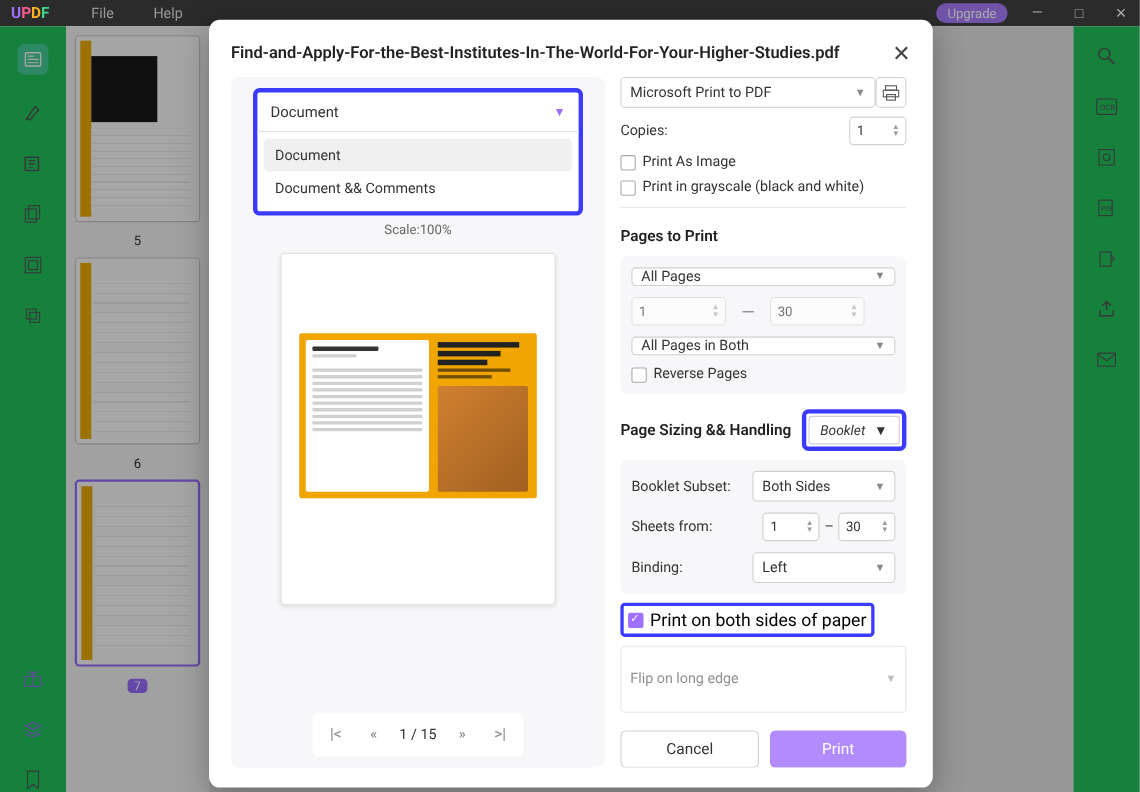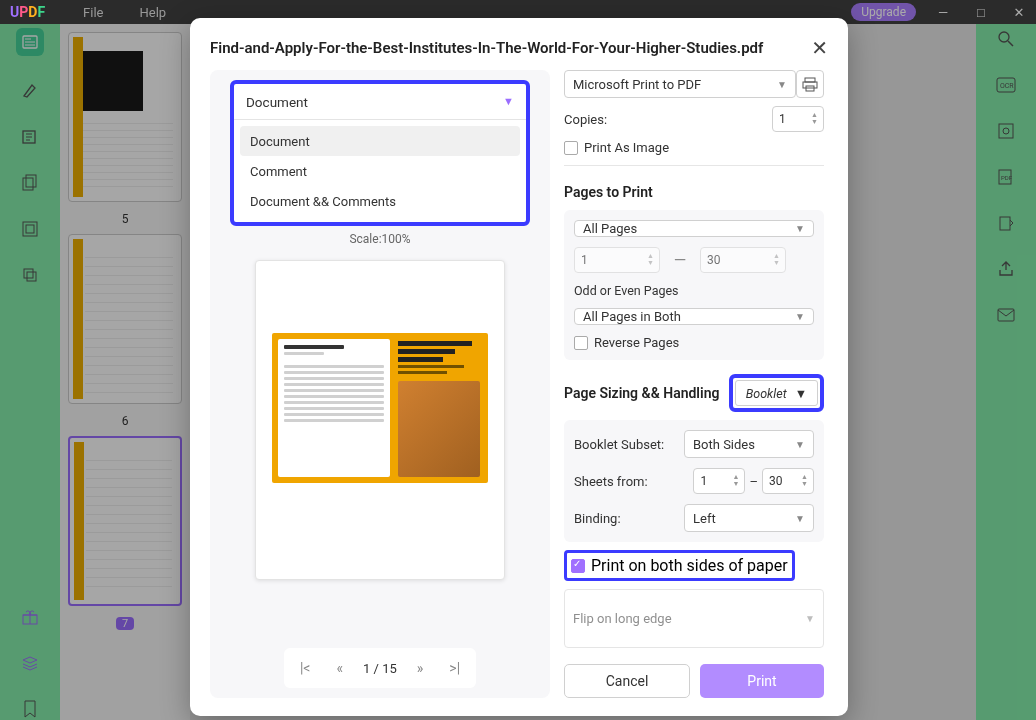--- a/index.html
+++ b/index.html
@@ -10,21 +10,21 @@
   .logo { display: flex; gap: 0; margin-right: 20px; font-weight: bold; font-size: 14px; }
   .logo span:nth-child(1){color:#a070ff;} .logo span:nth-child(2){color:#ff5a8a;} .logo span:nth-child(3){color:#ffb020;} .logo span:nth-child(4){color:#3dd68c;}
   .menuitem { margin: 0 18px; }
   .mb-spacer { flex: 1; }
   .upgrade-pill { background:#a070ff; color:#fff; border-radius:12px; padding:2px 10px; font-size:12px; opacity:.6; }
   .winbtns { display:flex; gap:24px; margin-left:20px; color:#aaa; }
   .winbtn { width:14px; text-align:center; cursor:pointer; }
 
   
   .app { position:relative; height:696px; background:#efefef; display:flex; }
-  .left-rail, .right-rail { width:60px; background:#86efac; display:flex; flex-direction:column; align-items:center; padding-top:4px; gap:24px; }
+  .left-rail, .right-rail { width:60px; background:#22c55e; display:flex; flex-direction:column; align-items:center; padding-top:16px; gap:24px; }
   .rail-icon { width:22px; height:22px; color:#555; display:flex; align-items:center; justify-content:center; }
   .rail-icon.active { background:#46d39a; border-radius:6px; padding:4px; width:28px; height:28px; color:#fff;}
   .rail-spacer{flex:1;}
 
   .thumb-col { width:130px; background:#f7f7f7; padding:8px; display:flex; flex-direction:column; gap:8px; overflow:hidden;}
   .thumb { width:100%; height:170px; background:#fff; border:1px solid #ccc; border-radius:4px; position:relative; overflow:hidden;}
   .thumb.selected { border:2px solid #9a6dff; }
   .thumb-num { text-align:center; font-size:12px; color:#333; margin-top:2px;}
   .thumb-num-badge{ display:inline-block; background:#9a6dff; color:#fff; border-radius:4px; padding:0 6px; font-size:11px;}
   .thumb-content { position:absolute; inset:4px; }
@@ -264,21 +264,20 @@
   <div class="modal-body">
 
     <div class="left-pane">
       <div class="dd-wrap">
         <div class="dd-select">
           <span>Document</span>
           <span class="dd-caret">▼</span>
         </div>
         <div class="dd-list">
           <div class="dd-item sel">Document</div>
-          <div class="dd-item">Comment</div>
           <div class="dd-item">Document &amp;&amp; Comments</div>
         </div>
       </div>
       <div class="scale-label">Scale:100%</div>
 
       <div class="preview-card">
         <div class="pv-page">
           <div class="pv-left">
             <div class="ln hd"></div>
             <div class="ln" style="width:40%"></div>
@@ -336,41 +335,44 @@
         <span>Copies:</span>
         <div class="spin">
             <span>1</span>
             <span class="arrs">▲<br>▼</span>
           </div>
       </div>
 
       <div class="row">
           <span class="cb"></span>
           <span>Print As Image</span>
+        </div>
+      <div class="row">
+          <span class="cb"></span>
+          <span>Print in grayscale (black and white)</span>
         </div>
       <hr class="div">
 
       <div class="section-title">Pages to Print</div>
       <div class="subbox">
         <div class="select">
             <span>All Pages</span>
             <span class="car">▼</span>
           </div>
         <div class="range-row">
           <div class="spin spin2 sel-disabled">
               <span>1</span>
               <span class="arrs">▲<br>▼</span>
             </div>
           <div class="dash">—</div>
           <div class="spin spin2 sel-disabled">
               <span>30</span>
               <span class="arrs">▲<br>▼</span>
             </div>
         </div>
-        <div class="small-label">Odd or Even Pages</div>
         <div class="select">
             <span>All Pages in Both</span>
             <span class="car">▼</span>
           </div>
         <div class="row">
             <span class="cb"></span>
             <span>Reverse Pages</span>
           </div>
       </div>
 

